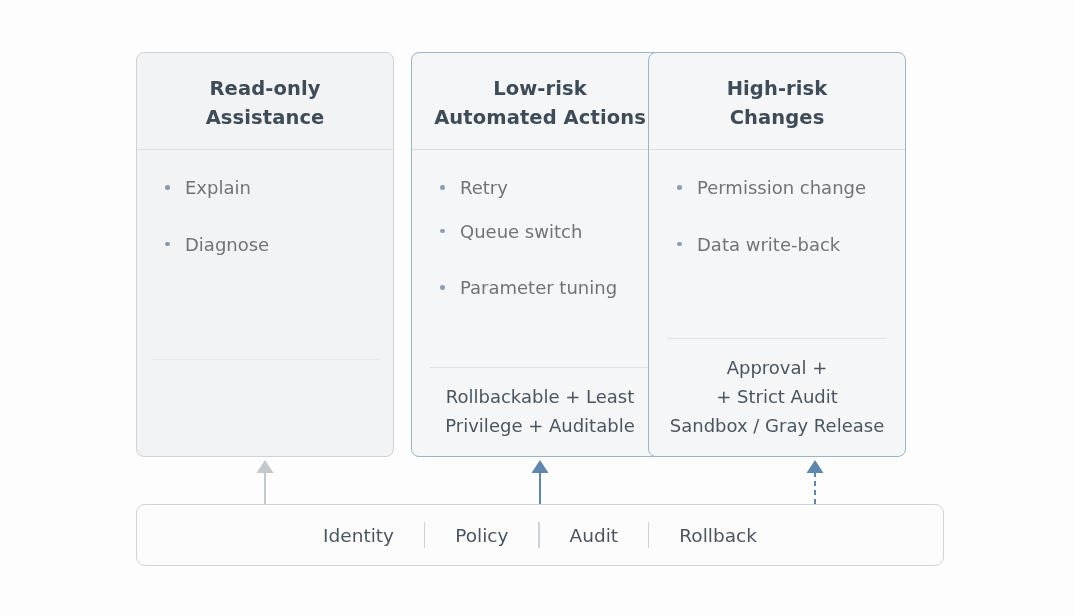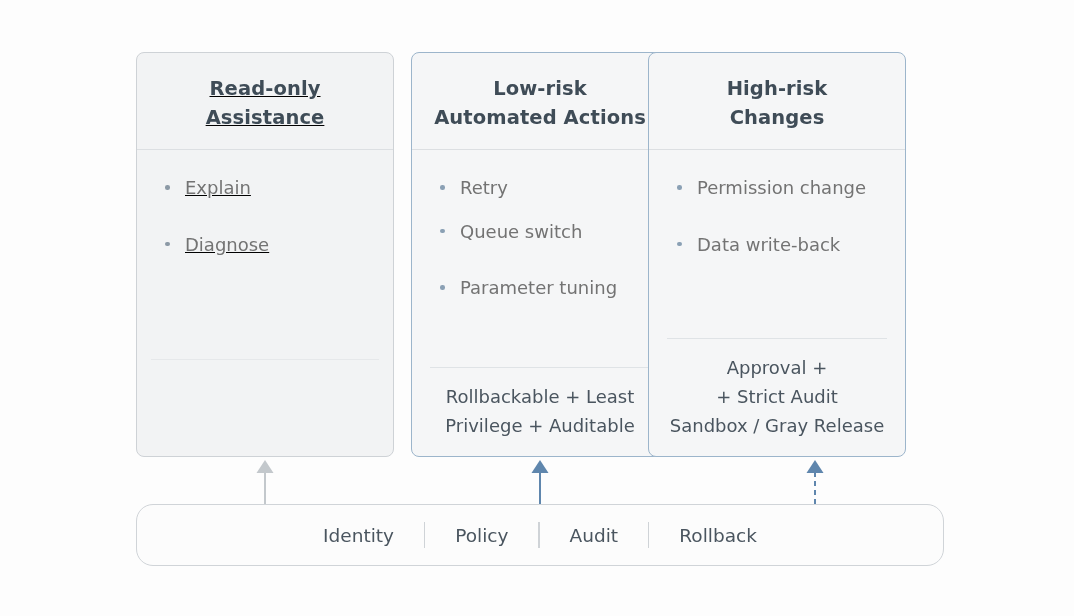--- a/index.html
+++ b/index.html
@@ -26,21 +26,20 @@
     position: absolute;
     box-sizing: border-box;
     border-radius: 8px;
     display: flex;
     flex-direction: column;
   }
 
   .card-neutral {
     border: 1.3px solid #ced2d6;
     background: #f2f3f4;
-    text-decoration: underline;
   }
   .card-accent {
     border: 1.3px solid #9cb5cb;
     background: #f5f6f7;
   }
 
   .card-header {
     box-sizing: border-box;
     padding: 22px 14px 17px 14px;
     text-align: center;
@@ -121,21 +120,21 @@
   
   .arrow {
     position: absolute;
   }
 
   
   #bottom-bar {
     position: absolute;
     box-sizing: border-box;
     border: 1.3px solid #d0d4d8;
-    border-radius: 17px;
+    border-radius: 9px;
     background: #fcfcfc;
     display: flex;
     align-items: center;
     justify-content: center;
   }
   .bar-item {
     font-size: 18.5px;
     color: #4a555f;
     padding: 0 30px;
     white-space: nowrap;

